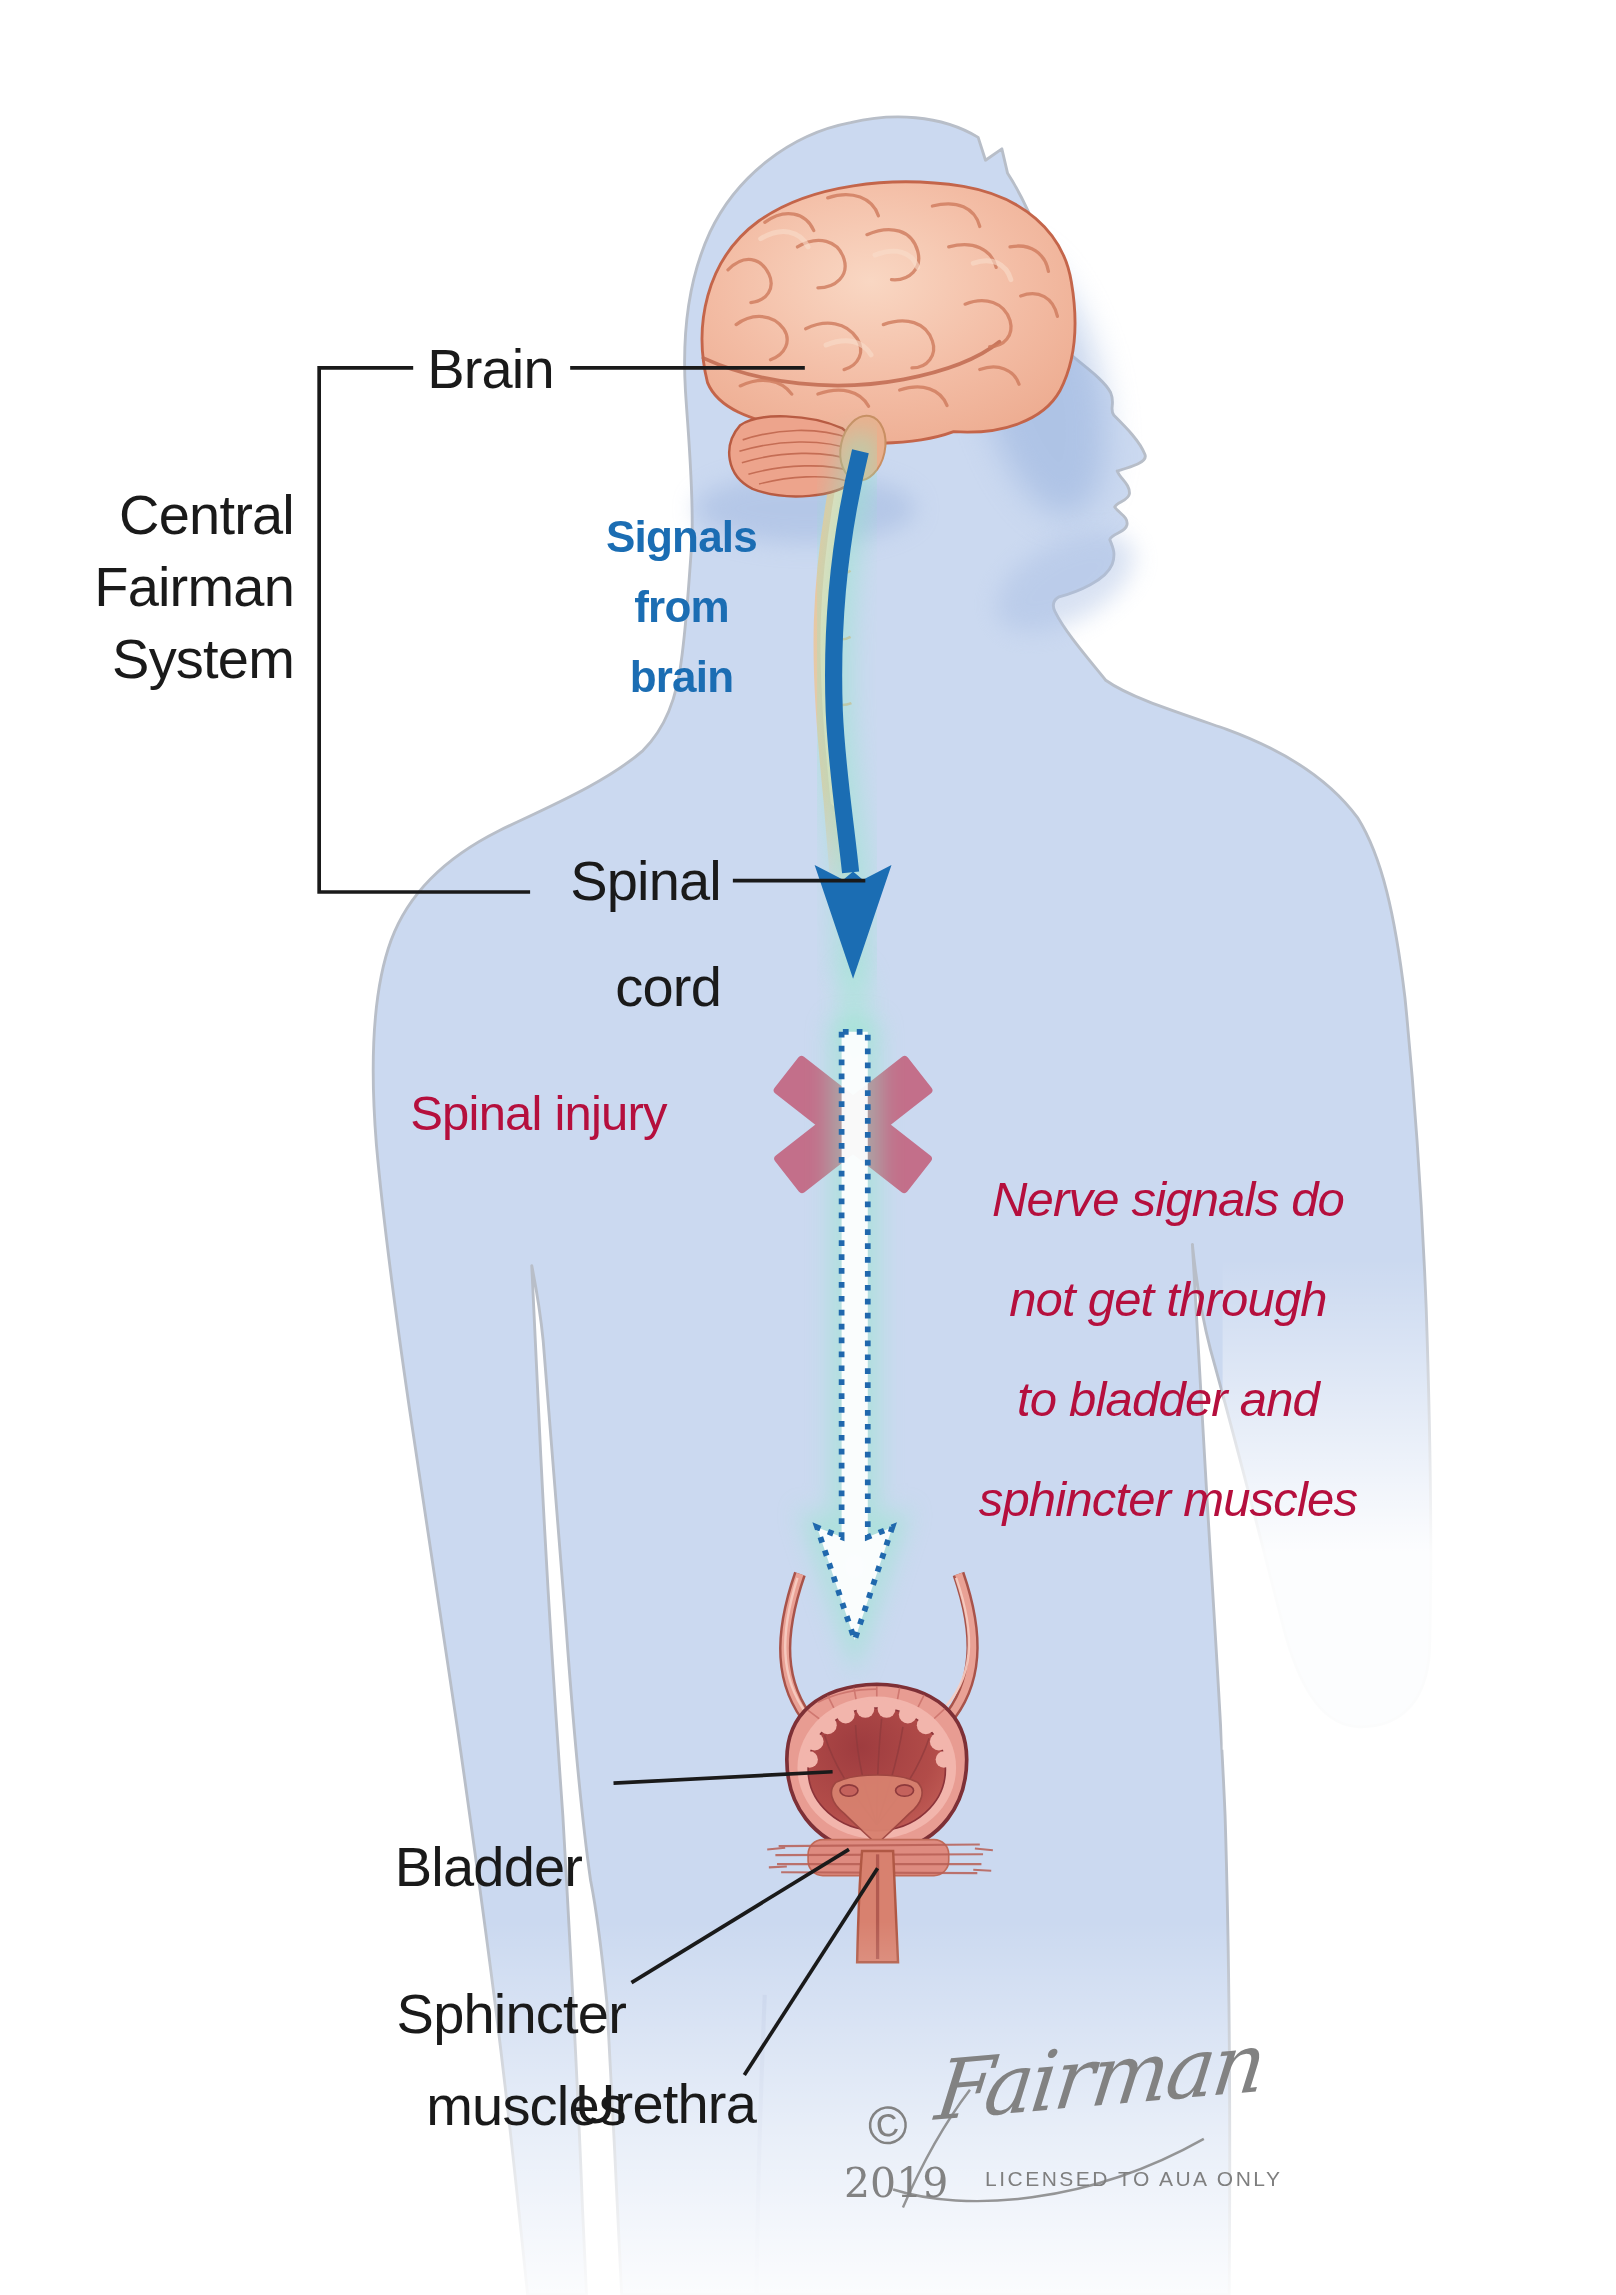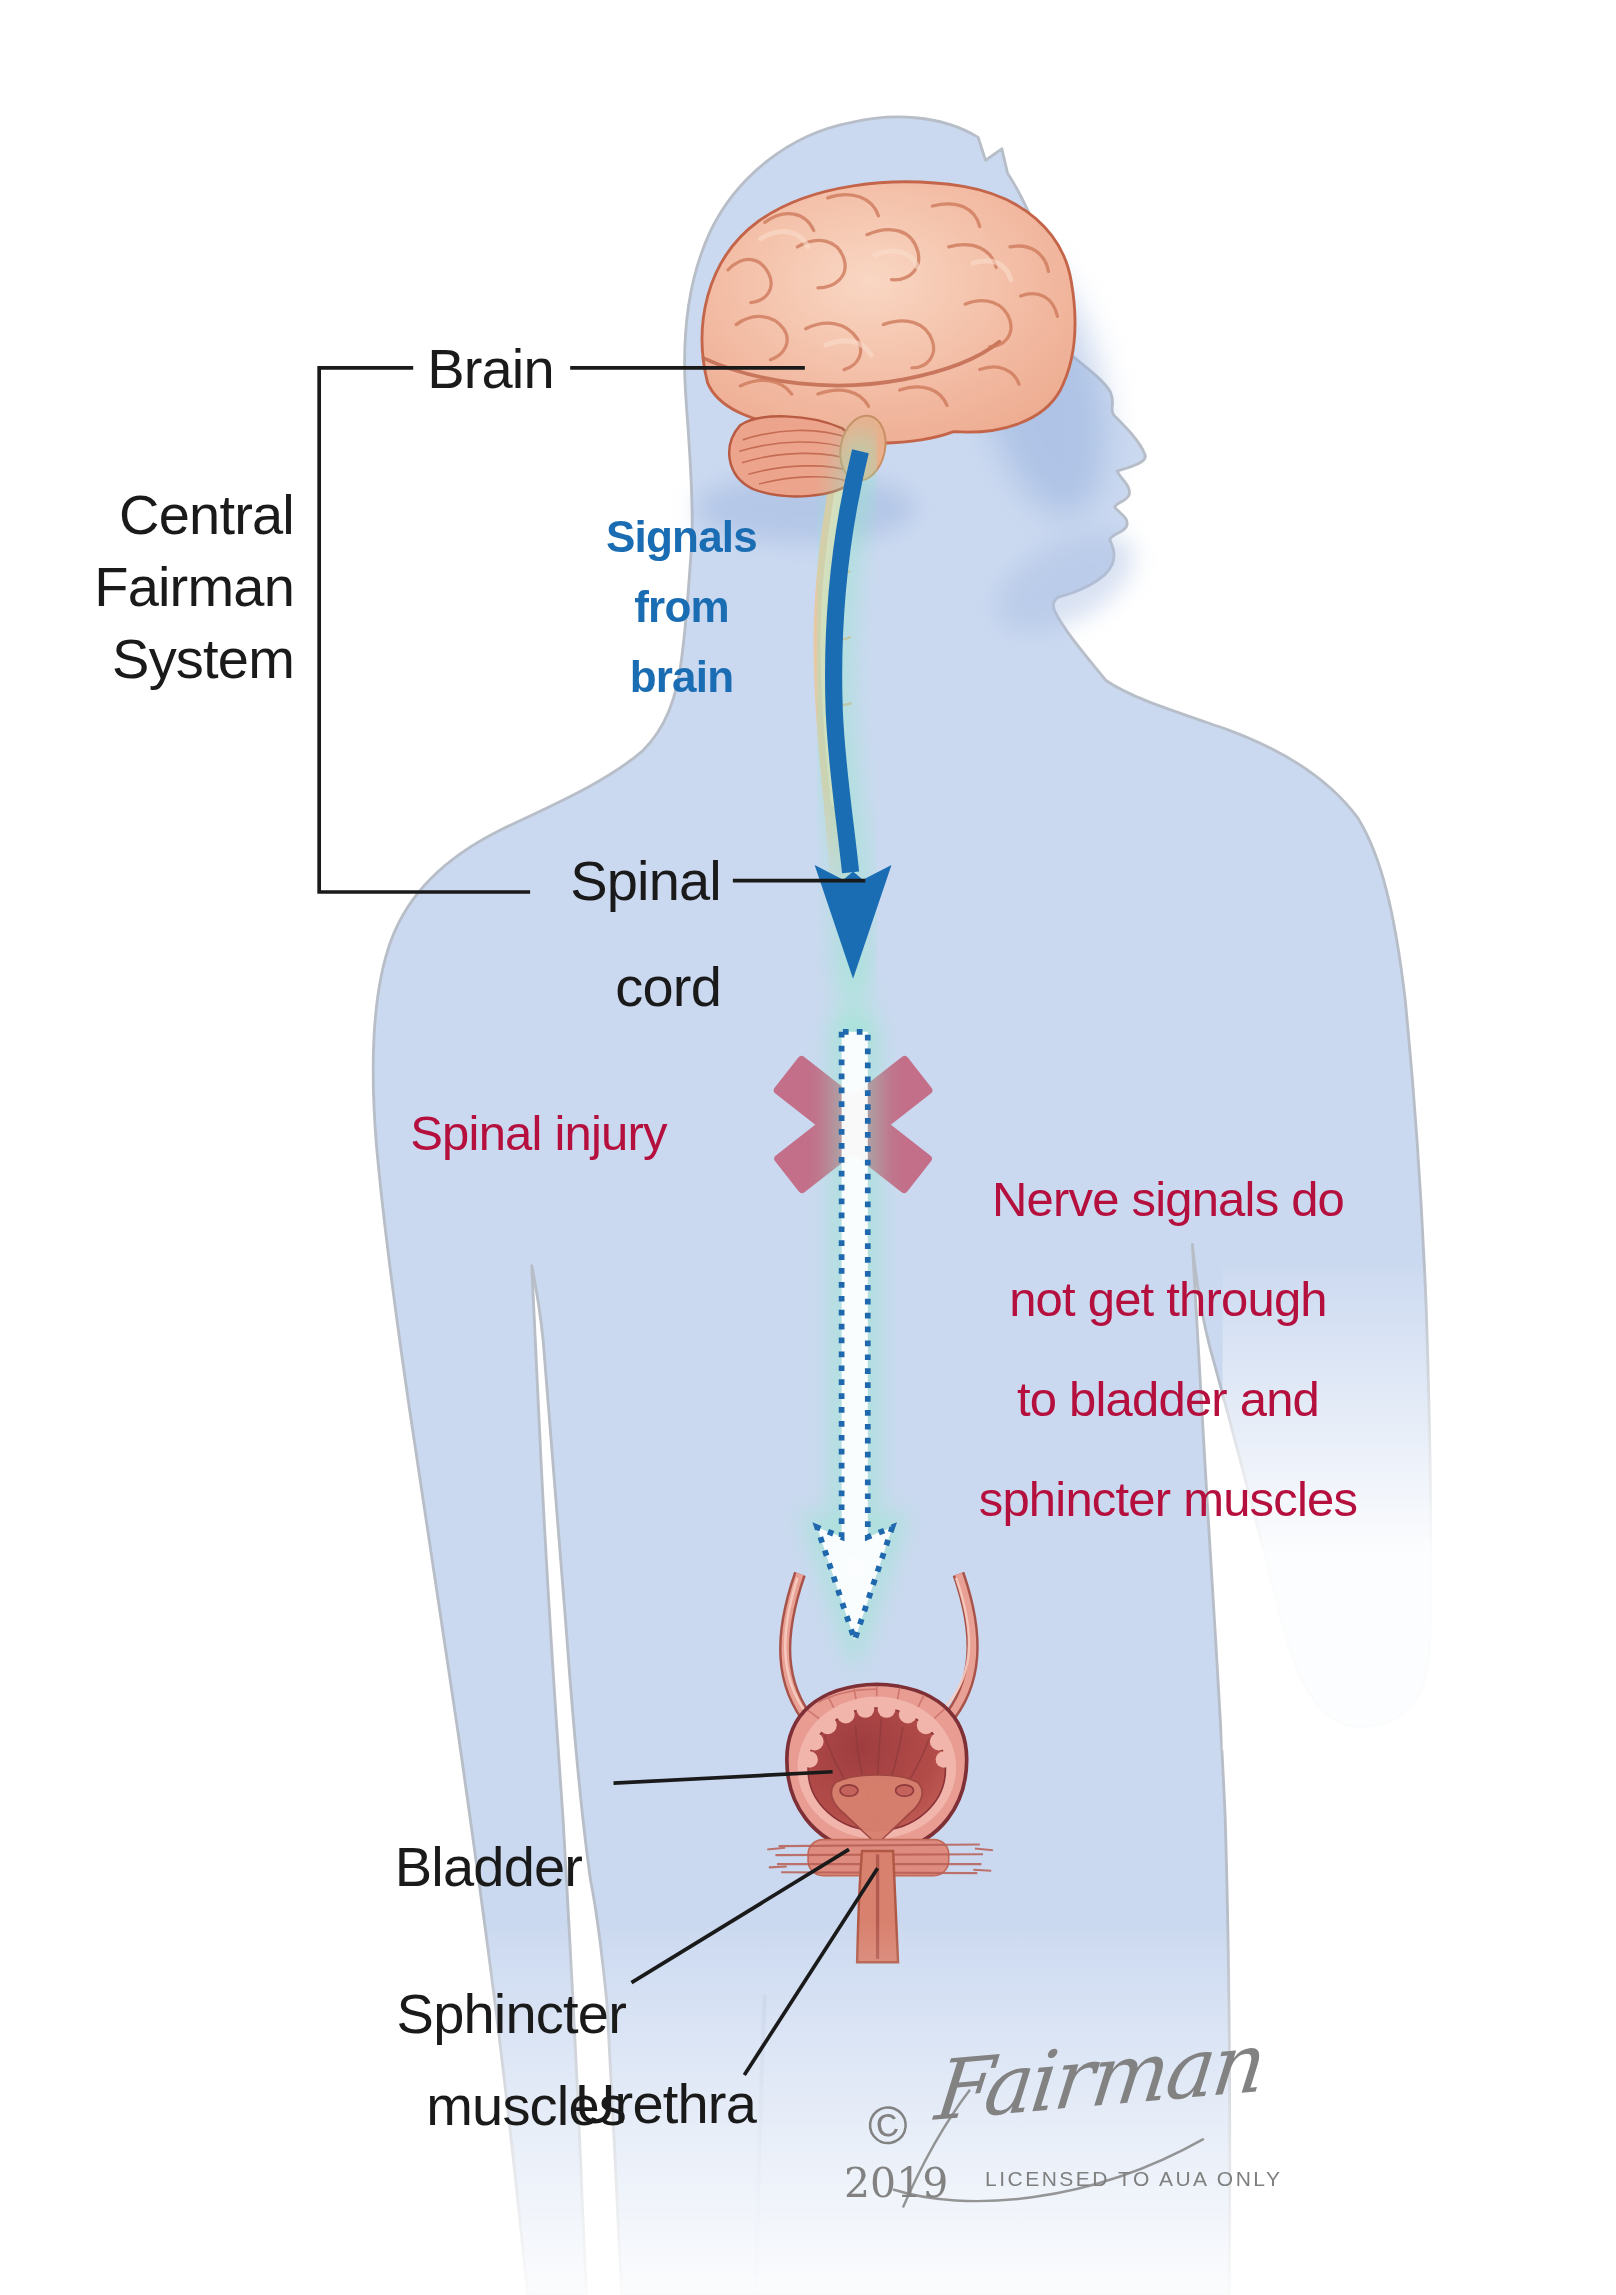--- a/index.html
+++ b/index.html
@@ -17,21 +17,21 @@
     font-size:56px;
     letter-spacing:-0.8px;
     line-height:69px;
     text-align:center;
     white-space:nowrap;
   }
   .label .ln{display:block;}
   .lbl-cns{text-align:right;line-height:72px;}
   .lbl-spinalcord{text-align:right;line-height:106px;}
   .lbl-signals{color:#1b6db3;font-size:44px;line-height:70px;font-weight:bold;}
-  .lbl-injury{color:#b50f3d;font-size:49px;line-height:59px;margin-top:20px;}
+  .lbl-injury{color:#b50f3d;font-size:49px;line-height:59px;}
   .lbl-block{color:#b50f3d;font-size:49px;line-height:100px;letter-spacing:-0.8px;}
   .lbl-sphincter{text-align:right;line-height:92px;}
   .sig{position:absolute;color:#828282;}
   .sig-name{
     font-family:"DejaVu Serif", serif;
     font-style:italic;
     font-size:82px;
     letter-spacing:-2.5px;
     transform:rotate(-5deg) skewX(-12deg);
     transform-origin:left bottom;
@@ -304,21 +304,21 @@
   <div class="label lbl-signals" style="left:559px;top:502px;width:245px;">
     <span class="ln">Signals</span>
     <span class="ln">from</span>
     <span class="ln">brain</span>
   </div>
 
   <div class="label lbl-injury" style="left:375px;top:1084px;width:327px;">
     <span class="ln">Spinal injury</span>
   </div>
 
-  <div class="label lbl-block" style="left:947px;top:1149px;width:442px;">
+  <div class="label lbl-block" style="left:947px;top:1149px;width:442px;font-style:italic;">
     <span class="ln">Nerve signals do</span>
     <span class="ln">not get through</span>
     <span class="ln">to bladder and</span>
     <span class="ln">sphincter muscles</span>
   </div>
 
   <div class="label" style="left:366px;top:1832px;width:245px;">
     <span class="ln">Bladder</span>
   </div>
 

